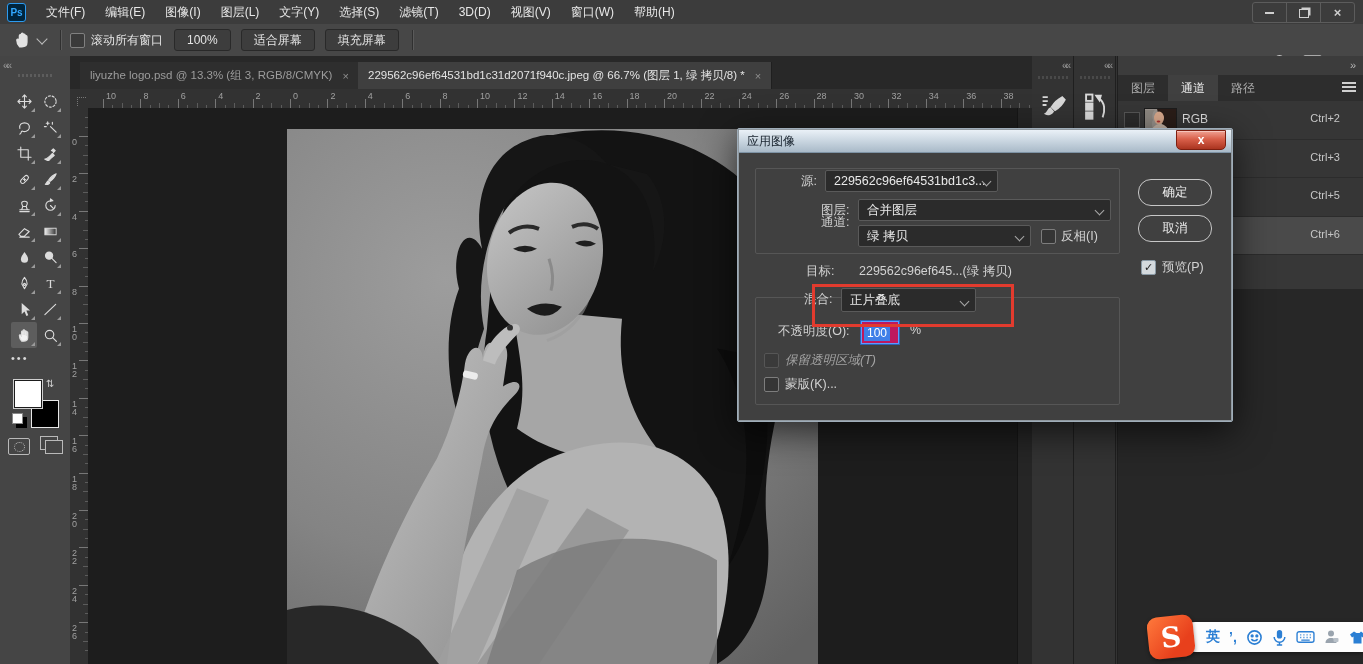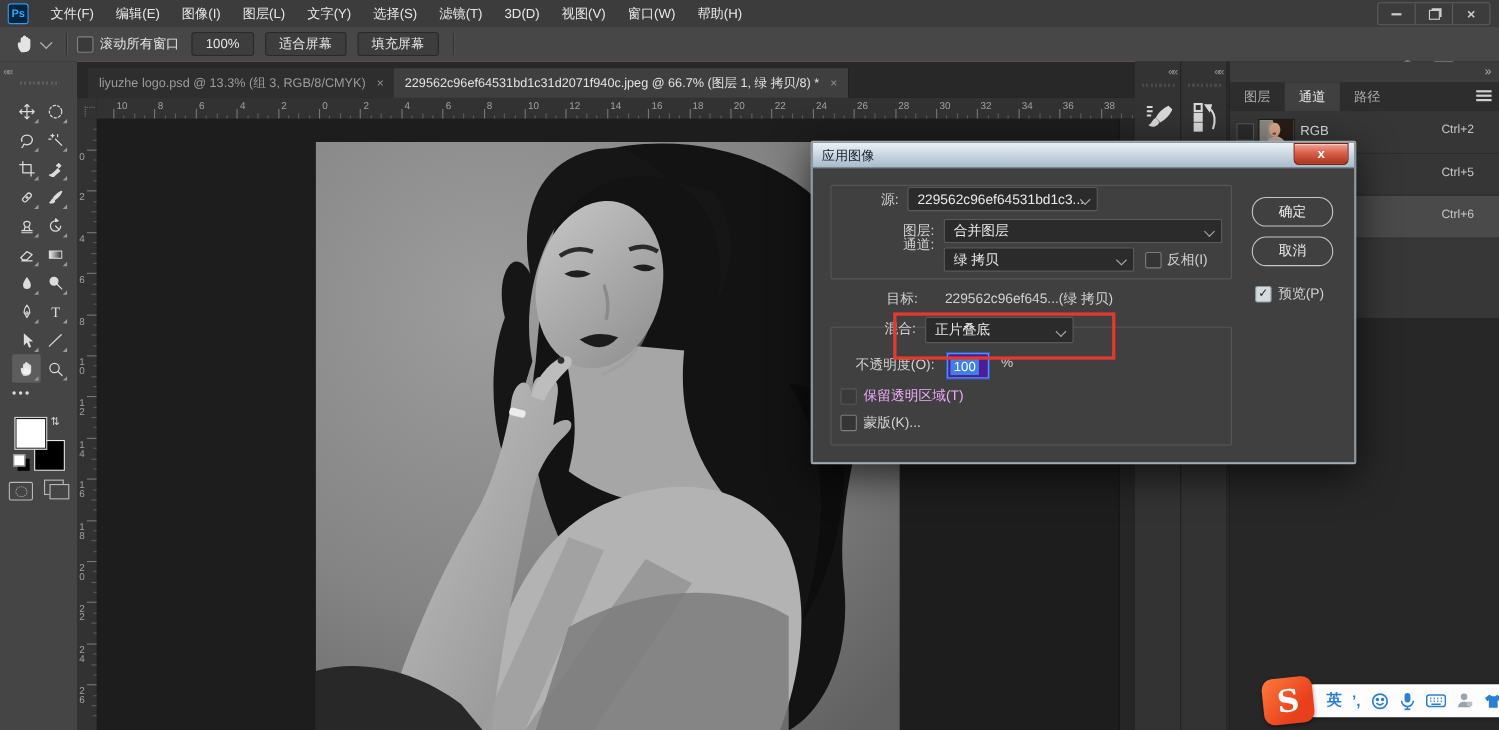--- a/index.html
+++ b/index.html
@@ -100,33 +100,33 @@
   #dialog{position:absolute;left:737px;top:128px;width:494px;height:292px;z-index:50;
           background:#404040;border:1px solid #9fadb9;border-radius:2px;
           box-shadow:0 0 0 1px rgba(210,225,238,.55) inset,0 10px 36px rgba(0,0,0,.65);}
   #dlg-title{position:absolute;left:1px;top:1px;right:1px;height:23px;
       background:linear-gradient(#eaf1f7,#c6d3de 55%,#a9bac8);border-bottom:1px solid #7e93a5;
       color:#15202b;font-size:12px;line-height:23px;padding-left:8px;box-sizing:border-box;}
   #dlg-close{position:absolute;right:6px;top:1px;width:48px;height:18px;border:1px solid #7e1f10;border-radius:0 0 5px 5px;
       background:linear-gradient(#f0a293,#d9604a 45%,#aa3420);color:#fff;font-weight:bold;font-size:12px;
       display:flex;align-items:center;justify-content:center;box-shadow:0 1px 0 rgba(255,255,255,.4) inset;}
   .dlg-label{position:absolute;color:#d2d2d2;font-size:12.5px;white-space:nowrap;}
-  .dlg-label.dim{color:#f0abfc;}
+  .dlg-label.dim{color:#a3a3a3;font-style:italic;}
   .dropdown{position:absolute;height:22px;background:#2b2b2b;border:1px solid #5a5a5a;border-radius:2px;
             color:#e9e9e9;font-size:12.5px;line-height:21px;padding:0 8px;box-sizing:border-box;}
   .dropdown .dchev{position:absolute;right:7px;top:7px;width:6px;height:6px;border-right:1.4px solid #a8a8a8;
                    border-bottom:1.4px solid #a8a8a8;transform:rotate(45deg);}
   .groupbox{position:absolute;border:1px solid #565656;border-radius:2px;}
   .pillbtn{position:absolute;width:72px;height:25px;border:1px solid #c7c7c7;border-radius:13px;background:transparent;
            color:#ededed;font-size:12.5px;display:flex;align-items:center;justify-content:center;}
   .dlgchk{position:absolute;width:13px;height:13px;background:#353535;border:1px solid #7d7d7d;border-radius:2px;}
   .dlgchk.disabled{border-color:#565656;background:#3a3a3a;}
   .dlgchk.checked{background:#d4dade;border-color:#8a9aa6;color:#222;font-size:11px;font-weight:bold;
                   display:flex;align-items:center;justify-content:center;line-height:11px;}
-  #opacity-box{position:absolute;left:123px;top:192px;width:36px;height:21px;background:#4c1d95;
+  #opacity-box{position:absolute;left:123px;top:192px;width:36px;height:21px;background:#be185d;
                border:1px solid #5a9bff;box-shadow:0 0 0 1px #2a62b8;display:flex;align-items:center;}
   #opacity-box span{background:#3f7fe8;color:#fff;font-size:12px;padding:1px 3px;margin-left:2px;}
   #annotation{position:absolute;left:74px;top:155px;width:196px;height:37px;border:3px solid #e23b2e;z-index:5;}
   
   #sogou{position:absolute;left:1148px;top:614px;width:215px;height:50px;z-index:60;}
   #sogou-pill{position:absolute;left:32px;top:8px;width:183px;height:30px;background:#fdfdfd;
               border-radius:15px 0 0 15px;box-shadow:0 1px 4px rgba(0,0,0,.45);display:flex;align-items:center;
               gap:9px;padding-left:26px;box-sizing:border-box;}
   #sogou-logo{position:absolute;left:0;top:2px;width:46px;height:42px;border-radius:10px;
               background:linear-gradient(135deg,#ff7a3c,#e8401c 70%);transform:rotate(-6deg);
@@ -641,20 +641,26 @@
               <ellipse cx="13.5" cy="12.5" rx="1.8" ry="1" fill="#b03030"></ellipse>
               <path d="M6 23c1-5 5-8 9-8s8 3 9 8z" fill="#c7b6a8"></path>
             </svg></span>
           <span class="chname">RGB</span>
           <span class="shortcut">Ctrl+2</span>
         </div>
         <div class="chrow">
           <span class="eyebox"></span>
           <span class="thumb" style="background: rgb(63, 63, 63);"></span>
           <span class="chname"></span>
+          <span class="shortcut">Ctrl+3</span>
+        </div>
+        <div class="chrow">
+          <span class="eyebox"></span>
+          <span class="thumb" style="background: rgb(63, 63, 63);"></span>
+          <span class="chname"></span>
           <span class="shortcut">Ctrl+5</span>
         </div>
         <div class="chrow selected">
           <span class="eyebox"></span>
           <span class="thumb" style="background: rgb(63, 63, 63);"></span>
           <span class="chname"></span>
           <span class="shortcut">Ctrl+6</span>
         </div>
       </div>
     <div id="rp-fill"></div>

